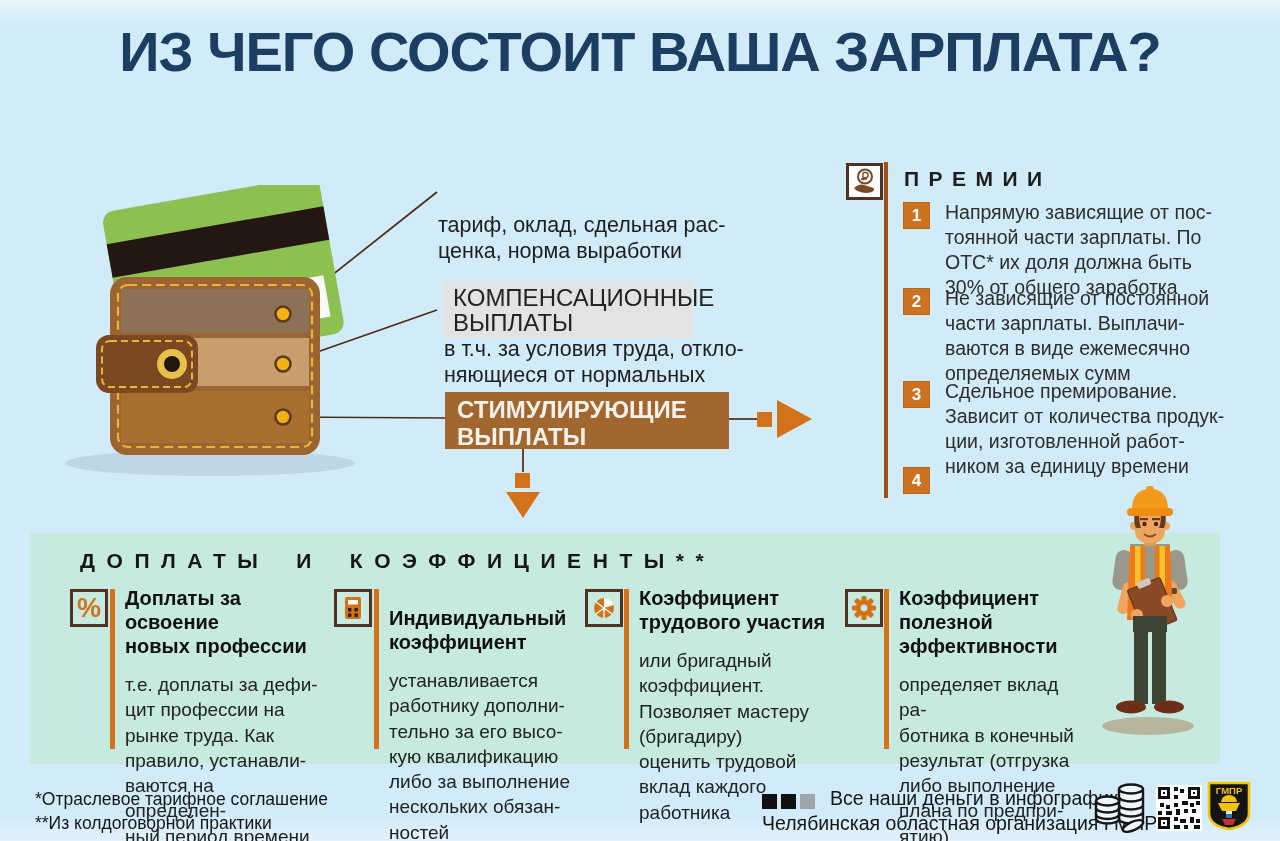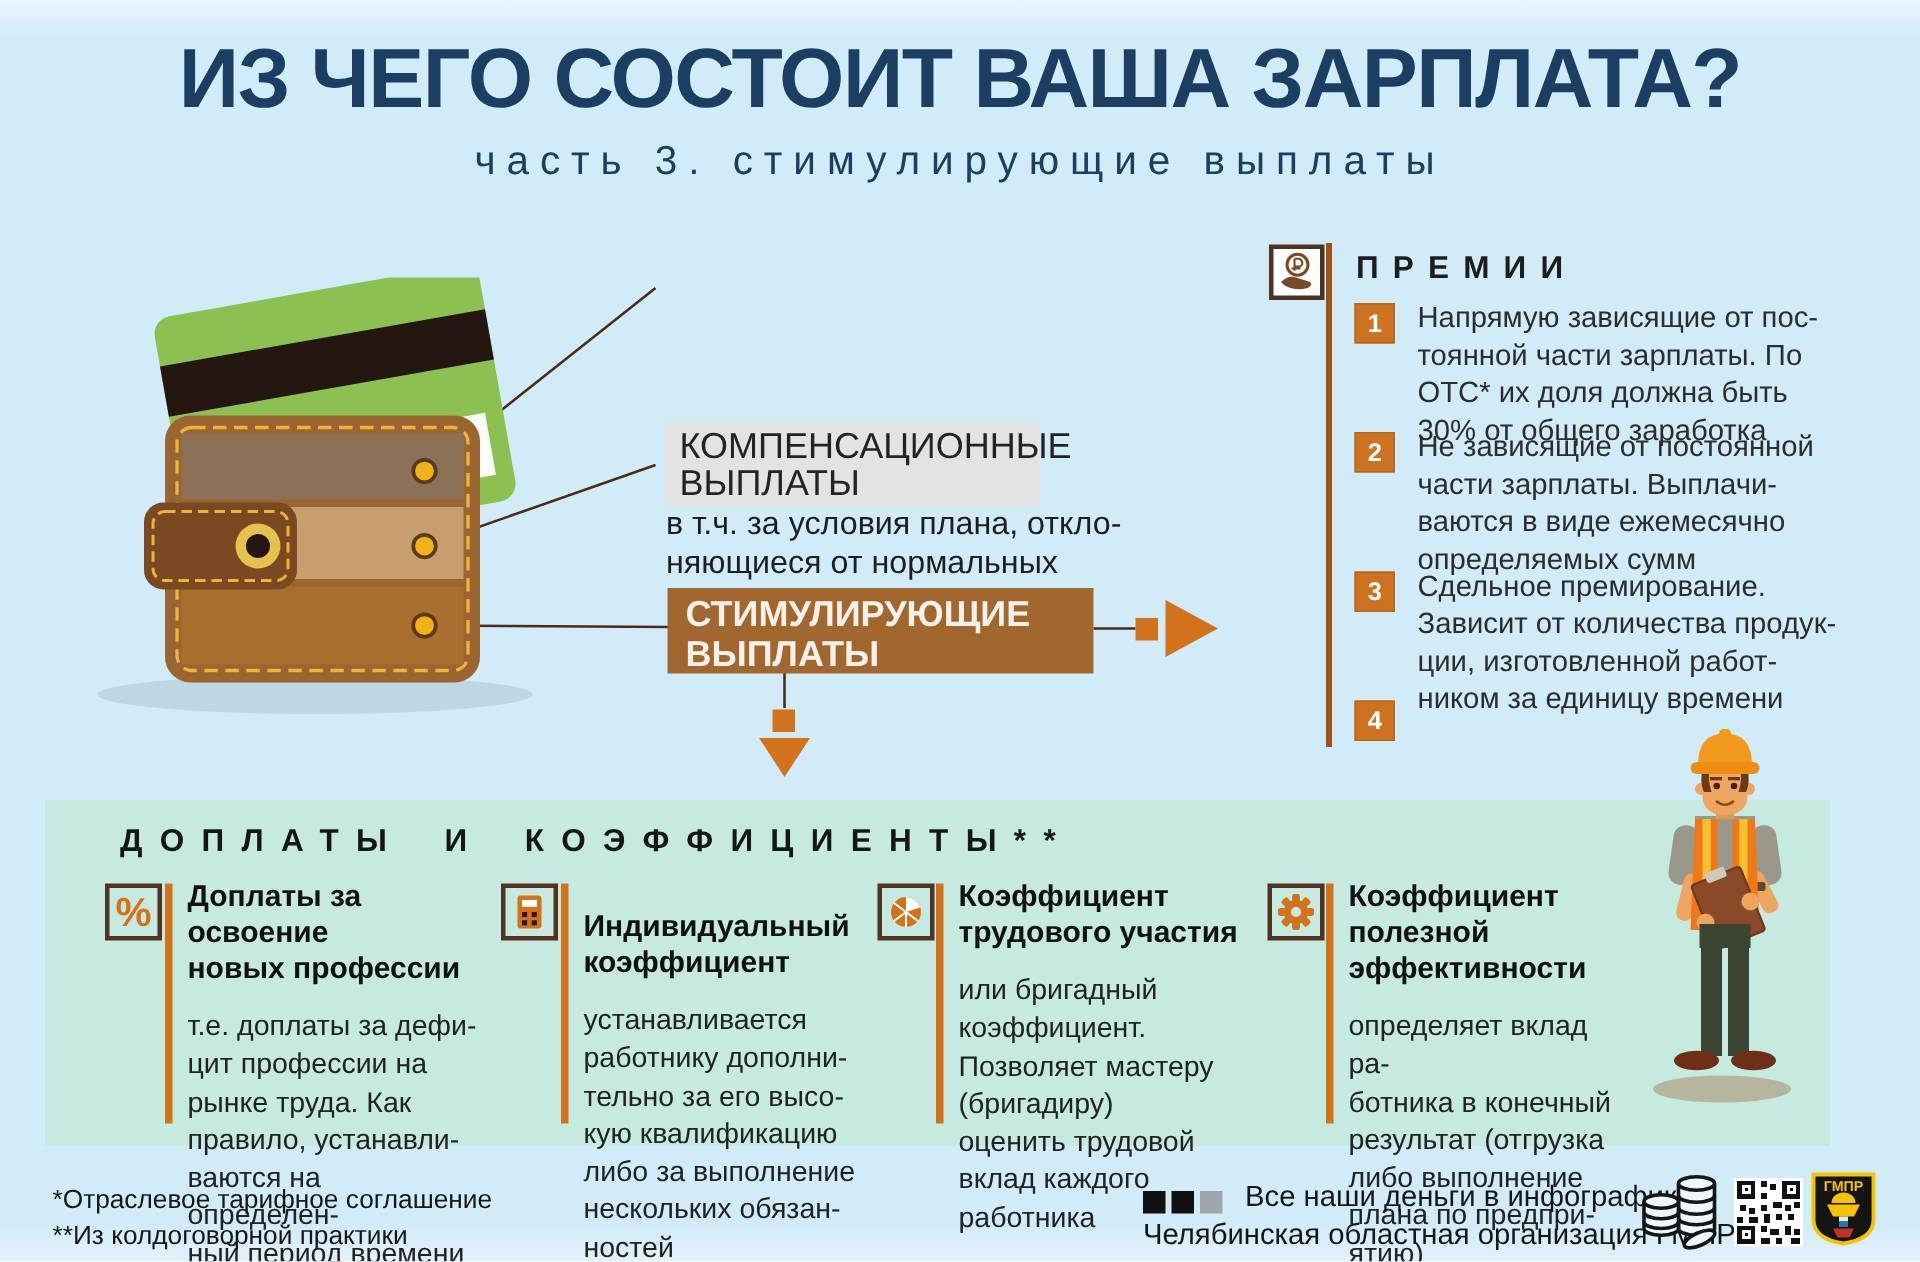--- a/index.html
+++ b/index.html
@@ -54,21 +54,20 @@
   .credit{font-size:19.5px;color:#161616;}
   .sq{width:15px;height:15px;display:inline-block;margin-right:4px;}
   .pct{font-size:27px;font-weight:700;color:#d2731b;line-height:1;}
 </style>
 </head>
 <body>
 
 <div class="stage">
 
   <div class="abs page-title">ИЗ ЧЕГО СОСТОИТ ВАША ЗАРПЛАТА?</div>
-  <div class="abs page-subtitle">часть 3. стимулирующие выплаты</div>
 
   <svg class="abs" style="left:0;top:0;width:1280px;height:841px;pointer-events:none;" viewBox="0 0 1280 841">
     <line x1="283" y1="314" x2="437" y2="192" stroke="#4a2b18" stroke-width="1.7"></line>
     <line x1="283" y1="364" x2="437" y2="310" stroke="#4a2b18" stroke-width="1.7"></line>
     <line x1="283" y1="417" x2="447" y2="418" stroke="#4a2b18" stroke-width="1.7"></line>
     <g>
       <line x1="729" y1="419" x2="757" y2="419" stroke="#4a2b18" stroke-width="1.7"></line>
       <rect x="757" y="412" width="15" height="15" fill="#d2731b"></rect>
       <polygon points="777,400 812,419 777,438" fill="#d2731b"></polygon>
     </g>
@@ -101,24 +100,26 @@
       <circle cx="112" cy="179" r="15" fill="#e6c14b"></circle>
       <circle cx="112" cy="179" r="8" fill="#241712"></circle>
     </g>
     <g>
       <circle cx="223" cy="129" r="7.5" fill="#f3b118" stroke="#5a3a1e" stroke-width="2.5"></circle>
       <circle cx="223" cy="179" r="7.5" fill="#f3b118" stroke="#5a3a1e" stroke-width="2.5"></circle>
       <circle cx="223" cy="232" r="7.5" fill="#f3b118" stroke="#5a3a1e" stroke-width="2.5"></circle>
     </g>
   </svg>
 
+  <div class="abs ldesc preline" style="left:438px;top:212px;">тариф, оклад, сдельная рас-
+ценка, норма выработки</div>
 
   <div class="abs glabel preline" style="left:443px;top:281px;width:250px;height:57px;">КОМПЕНСАЦИОННЫЕ
 ВЫПЛАТЫ</div>
-  <div class="abs ldesc preline" style="left:444px;top:336px;">в т.ч. за условия плана, откло-
+  <div class="abs ldesc preline" style="left:444px;top:336px;">в т.ч. за условия труда, откло-
 няющиеся от нормальных</div>
 
   <div class="abs blabel preline" style="left:445px;top:392px;width:284px;height:57px;">СТИМУЛИРУЮЩИЕ
 ВЫПЛАТЫ</div>
 
   <div class="abs icon-box white" style="left:846px;top:163px;border-width:3px;">
     <svg width="29" height="29" viewBox="0 0 29 29">
       <circle cx="15" cy="9.5" r="7" fill="none" stroke="#7a4a26" stroke-width="2"></circle>
       <path d="M13 5.5 v8 M13 5.5 h2.6 a2.6 2.6 0 0 1 0 5.2 h-2.6 M11 12 h6" fill="none" stroke="#7a4a26" stroke-width="1.4"></path>
       <path d="M4 21 q5 -5 10 -3 l8 2.5 q3 1 1.8 3 l-2 1.5 q-7 2 -13 -0.5 q-3.5 -1.5 -4.8 -3.5 z" fill="#7a4a26"></path>

